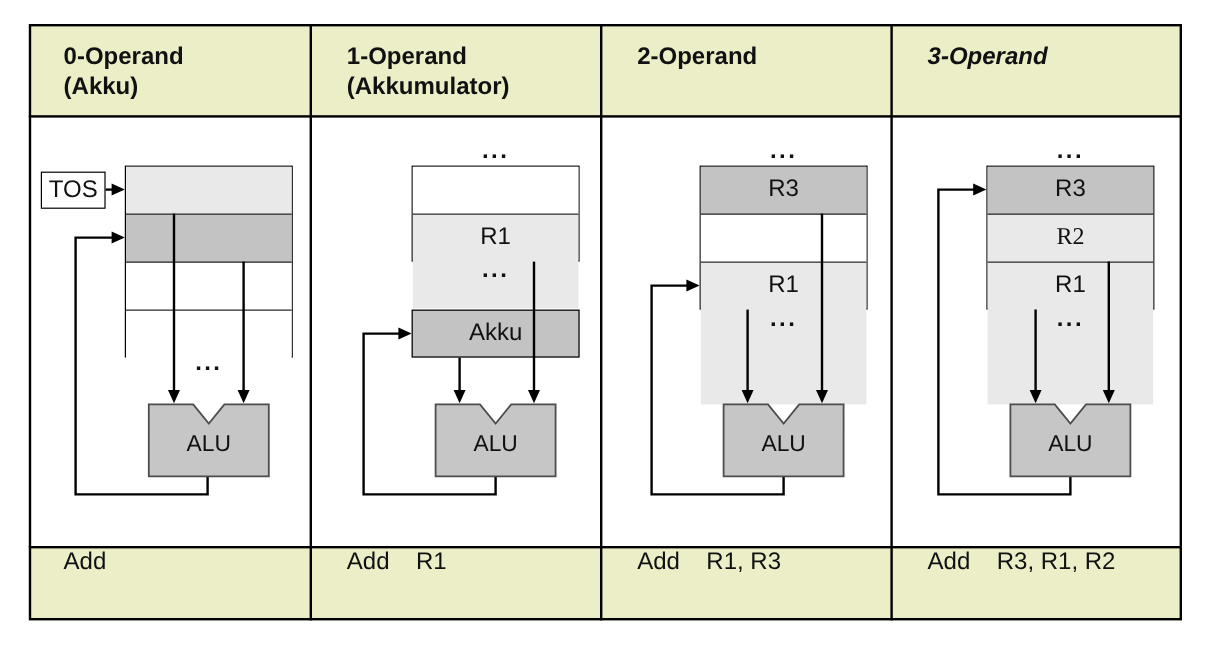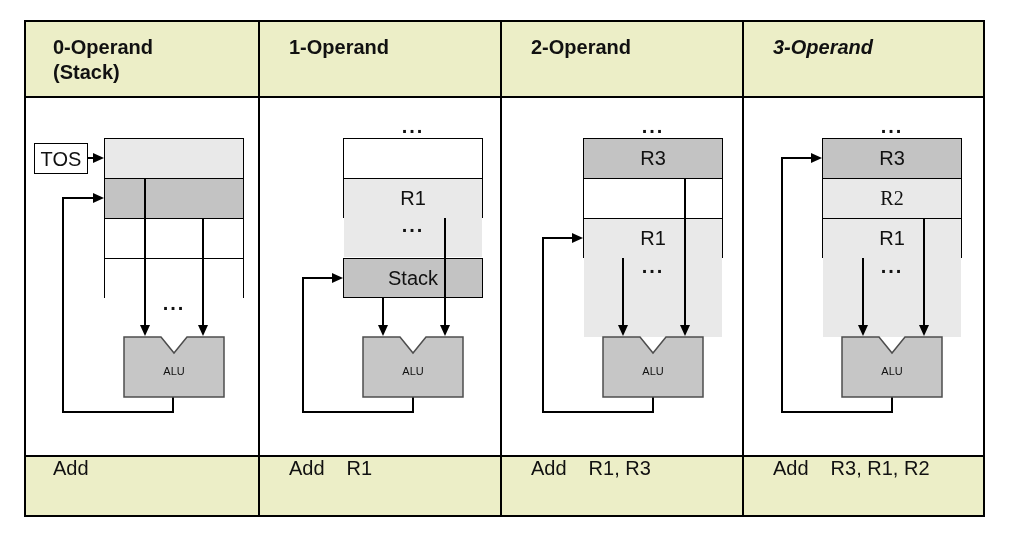--- a/index.html
+++ b/index.html
@@ -24,21 +24,21 @@
   .fcell{position:absolute;top:457px;height:58px;box-sizing:border-box;padding-left:29px;
          display:flex;align-items:flex-start;font-size:20px;white-space:nowrap;}
   .fcell .ops{margin-left:22px;}
   .box{position:absolute;box-sizing:border-box;border:1.5px solid var(--line);background:#ffffff;}
   .row{box-sizing:border-box;width:100%;height:40px;border-bottom:1.5px solid var(--line);}
   .row:last-child{border-bottom:none;height:100%;}
   .row.dark{background:var(--cell-dark);}
   .row.light{background:var(--cell-light);}
   .row.white{background:#ffffff;}
   .lbl{position:absolute;transform:translate(-50%,-50%);font-size:20px;white-space:nowrap;}
-  .alu-lbl{font-size:11px;}
+  .alu-lbl{font-size:19px;}
   .dots{position:absolute;transform:translate(-50%,-50%);font-size:20px;font-weight:bold;letter-spacing:2px;}
   svg.overlay{position:absolute;left:0;top:0;pointer-events:none;}
   .ln{stroke:var(--line);stroke-width:2;fill:none;}
   .ah{fill:var(--line);stroke:none;}
   .alu-shape{fill:var(--alu-fill);stroke:#4d4d4d;stroke-width:1.5;}
 </style>
 </head>
 <body>
 
 <div id="stage">
@@ -47,24 +47,25 @@
   <div class="band" style="top:455px;height:62px;"></div>
 
   <div class="hline" style="top:96px;"></div>
   <div class="hline" style="top:455px;"></div>
   <div class="vline" style="left:258px;"></div>
   <div class="vline" style="left:500px;"></div>
   <div class="vline" style="left:742px;"></div>
 
   <div class="hcell" style="left:24px;width:248px;">
     <div>0-Operand</div>
-    <div>(Stack)</div>
+    <div>(Akku)</div>
   </div>
   <div class="hcell" style="left:260px;width:242px;">
     <div>1-Operand</div>
+    <div>(Akkumulator)</div>
   </div>
   <div class="hcell" style="left:502px;width:219px;">
     <div>2-Operand</div>
     <div></div>
   </div>
   <div class="hcell" style="left:744px;width:276px;font-style:italic;">
     <div>3-Operand</div>
     <div></div>
   </div>
 
@@ -131,21 +132,21 @@
     <polygon class="alu-shape" points="842,337 879,337 892,353 905,337 942,337 942,397 842,397"></polygon>
   </svg>
 
   <div class="lbl" style="left:61px;top:159px;">TOS</div>
   <div class="dots" style="left:174px;top:303px;">...</div>
   <div class="lbl alu-lbl" style="left:174px;top:371px;">ALU</div>
 
   <div class="dots" style="left:413px;top:126px;">...</div>
   <div class="lbl" style="left:413px;top:198px;">R1</div>
   <div class="dots" style="left:413px;top:225px;">...</div>
-  <div class="lbl" style="left:413px;top:278px;">Stack</div>
+  <div class="lbl" style="left:413px;top:278px;">Akku</div>
   <div class="lbl alu-lbl" style="left:413px;top:371px;">ALU</div>
 
   <div class="dots" style="left:653px;top:126px;">...</div>
   <div class="lbl" style="left:653px;top:158px;">R3</div>
   <div class="lbl" style="left:653px;top:238px;">R1</div>
   <div class="dots" style="left:653px;top:266px;">...</div>
   <div class="lbl alu-lbl" style="left:653px;top:371px;">ALU</div>
 
   <div class="dots" style="left:892px;top:126px;">...</div>
   <div class="lbl" style="left:892px;top:158px;">R3</div>

